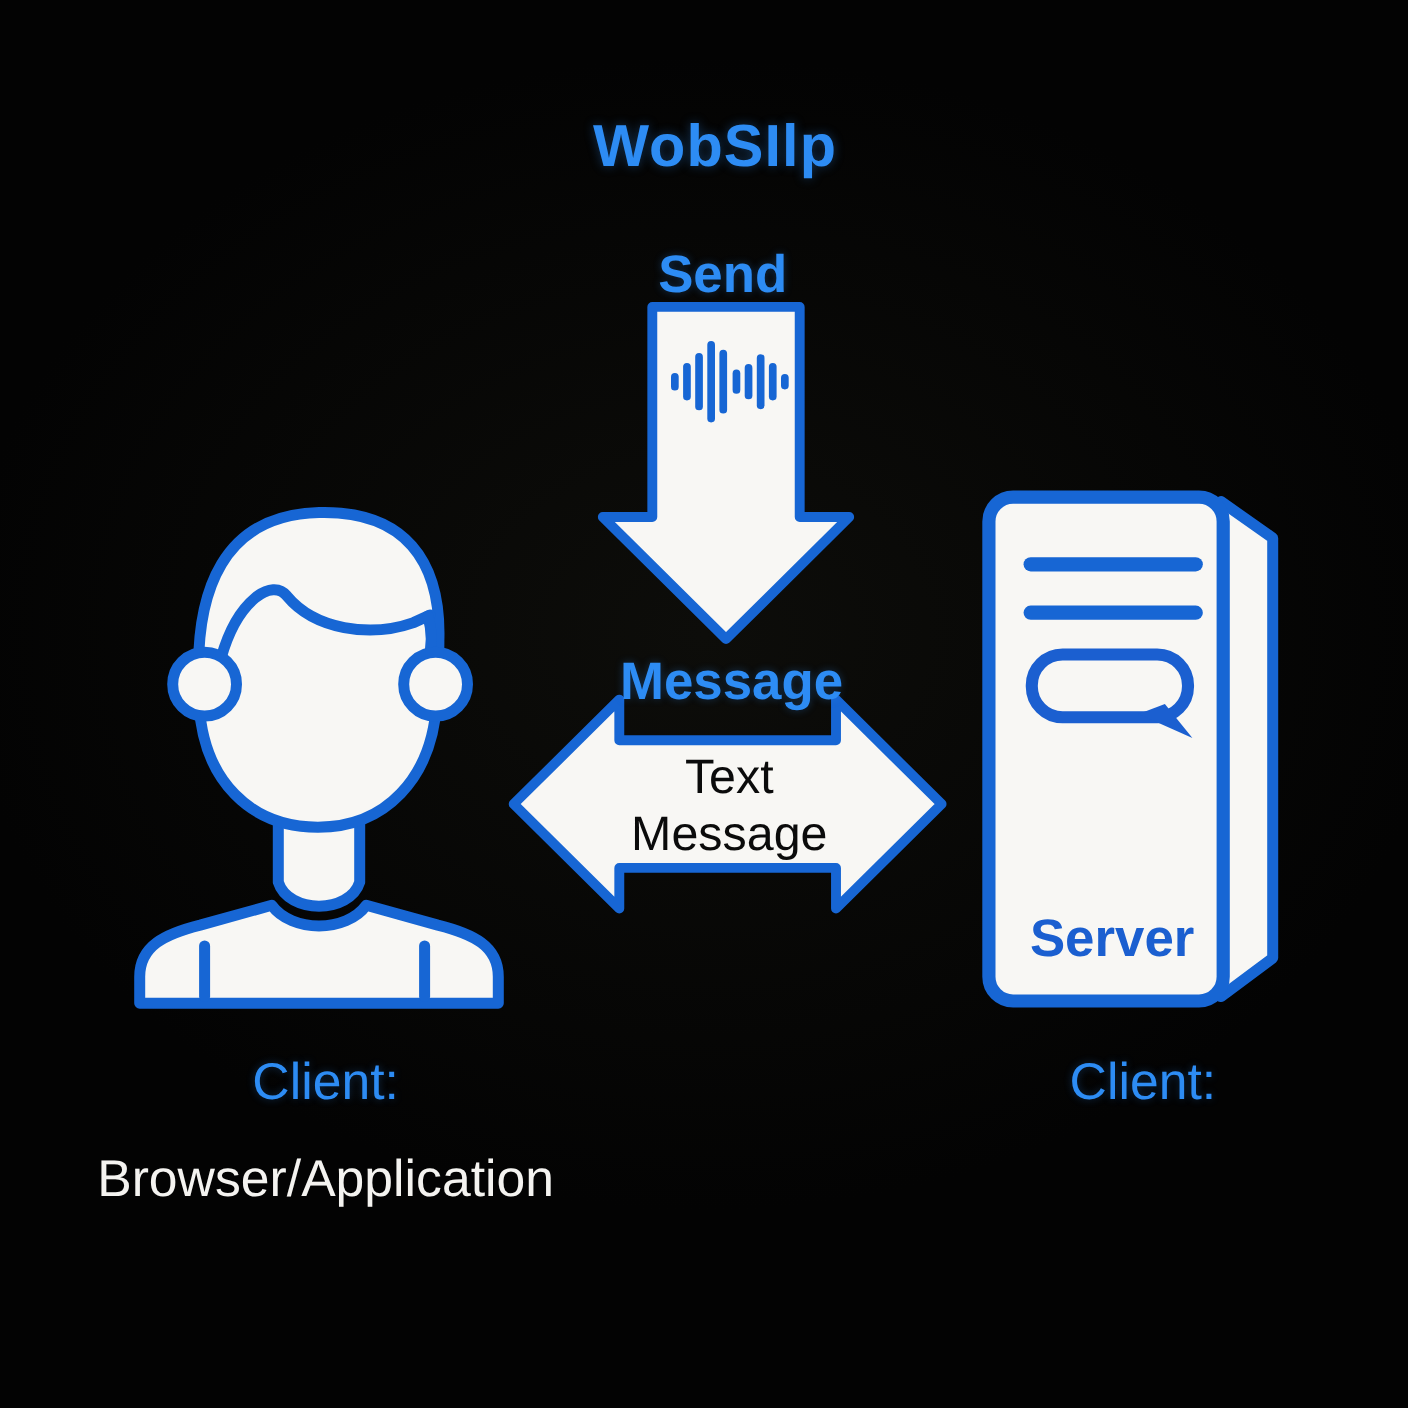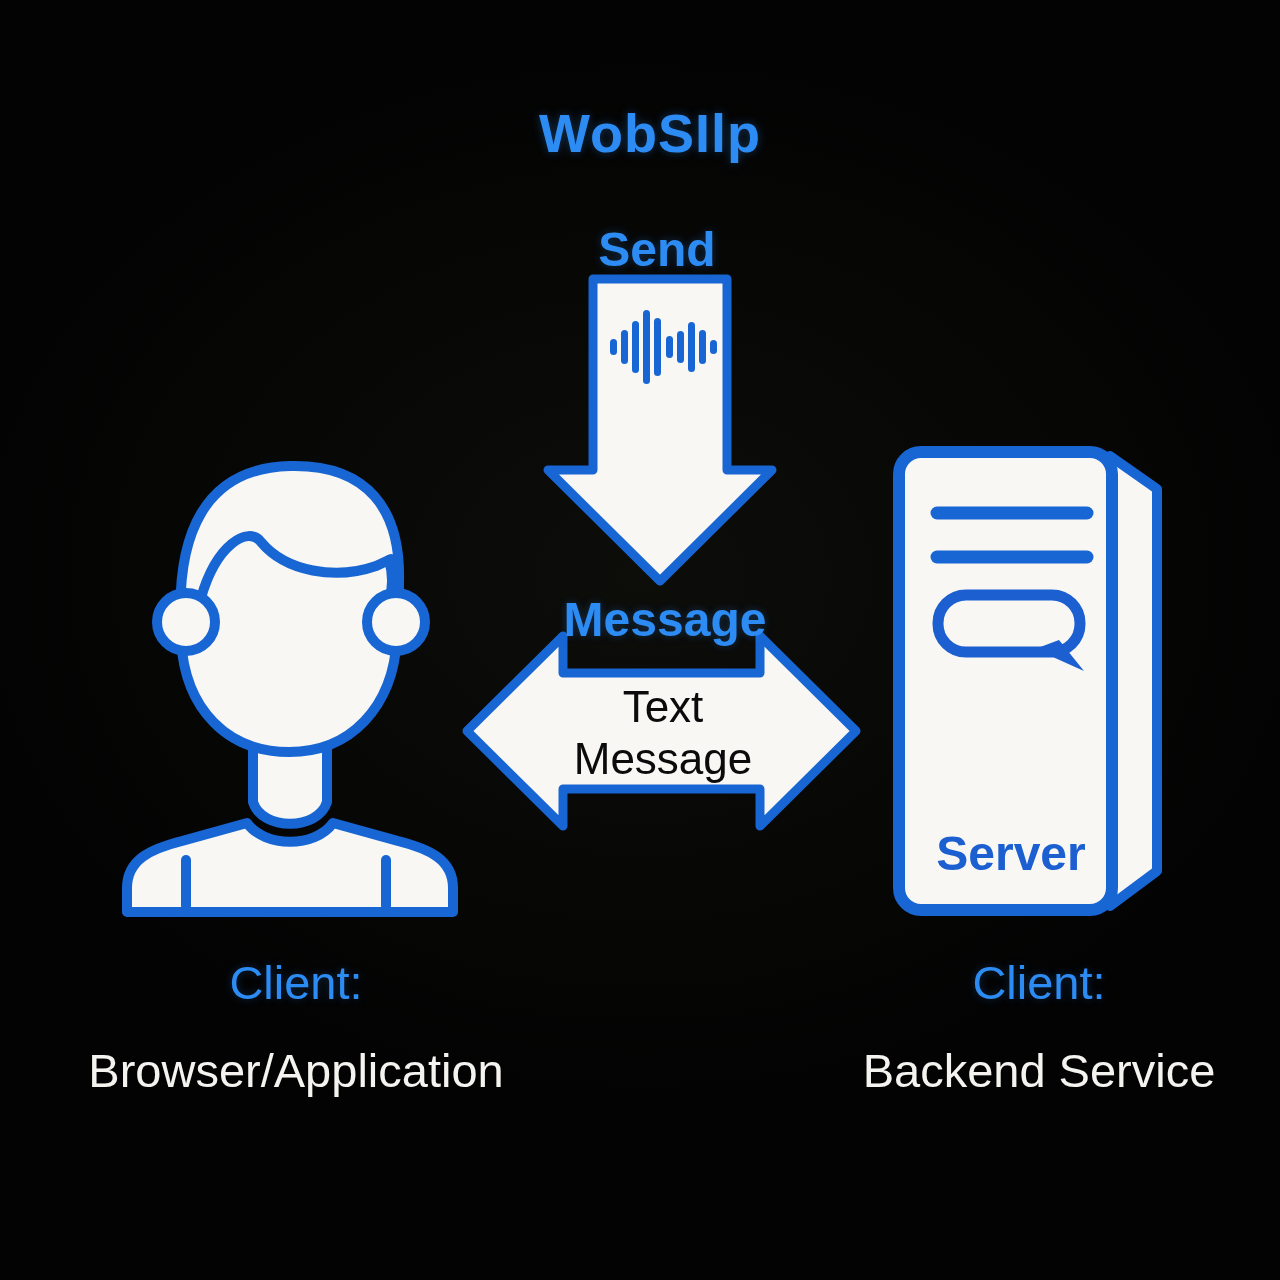--- a/index.html
+++ b/index.html
@@ -182,16 +182,15 @@
     <span style="display:block">Message</span>
   </div>
 
   <div class="txt caption client-caption">
     <span class="cap-title">Client:</span>
     <span class="cap-sub">Browser/Application</span>
   </div>
 
   <div class="txt caption server-caption">
     <span class="cap-title">Client:</span>
-    <span class="cap-sub">Backend Service</span>
   </div>
 
 </div>
 
 </body></html>

